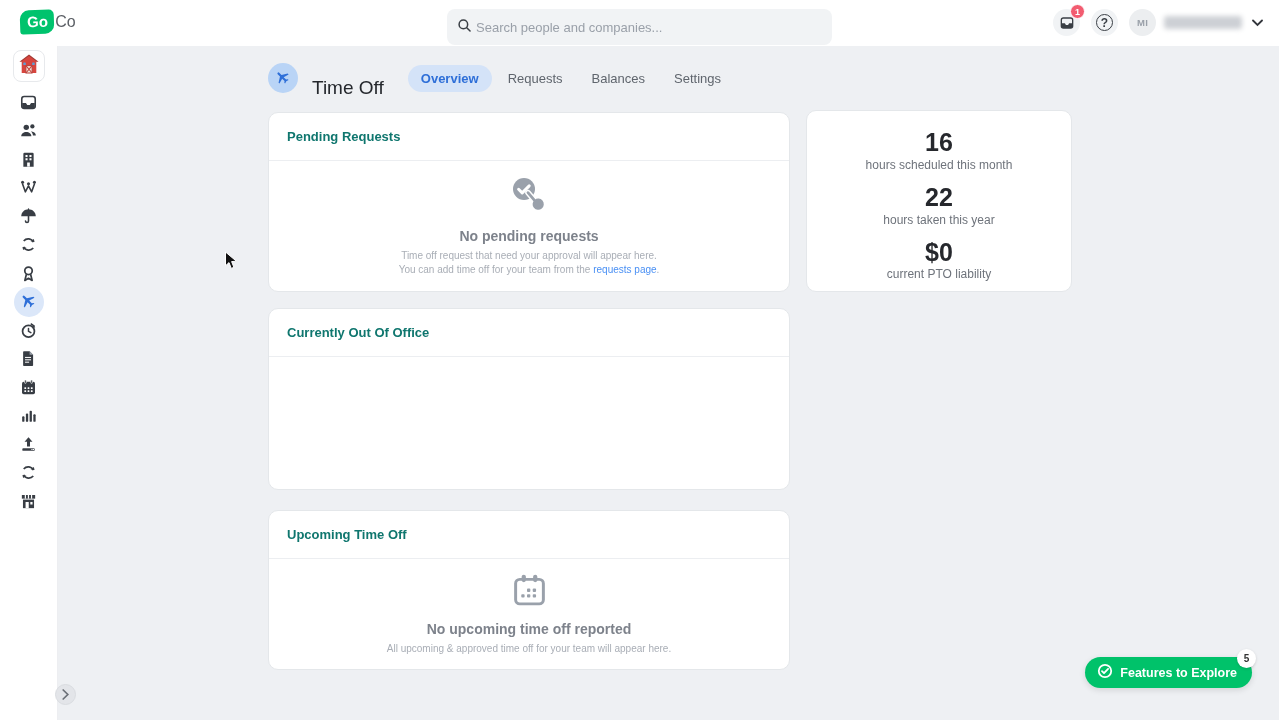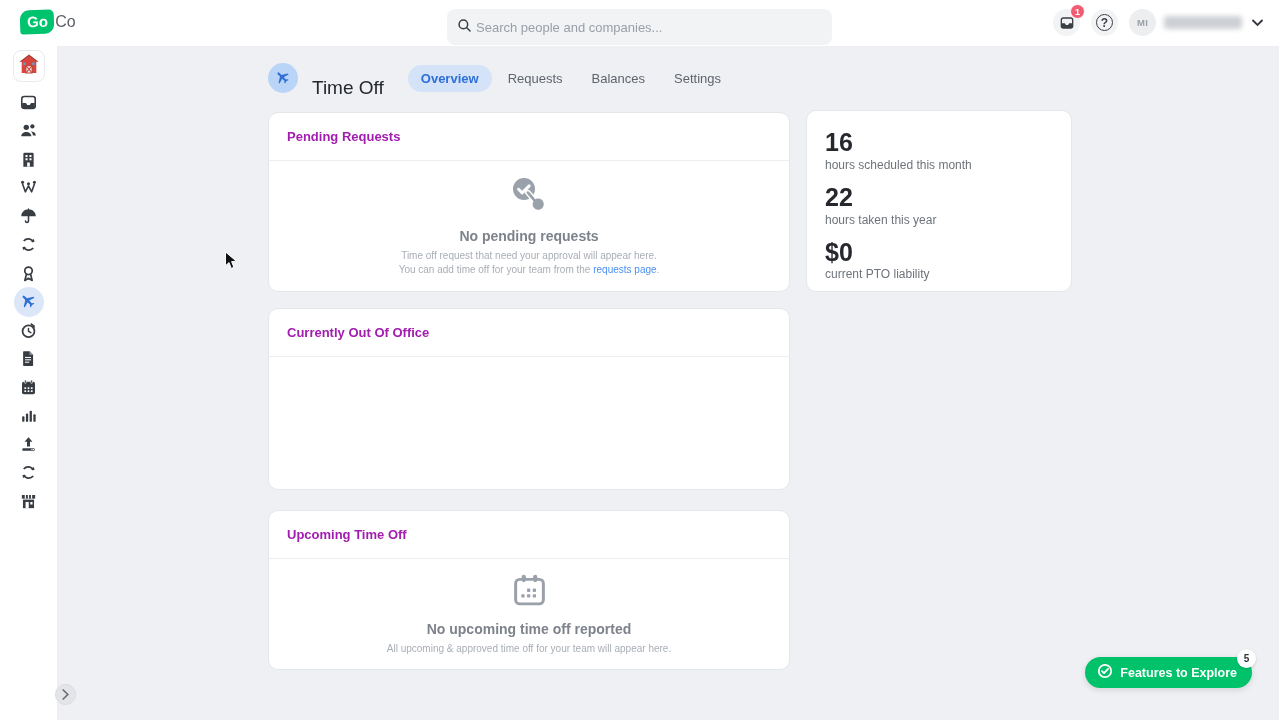--- a/index.html
+++ b/index.html
@@ -92,35 +92,35 @@
     height:27px; padding:0 13px; border-radius:14px; display:flex; align-items:center;
     font-size:13px; color:#5f656d; cursor:pointer;
   }
   .tab.active { background:#d4e3f8; color:#2e6fd8; font-weight:bold; }
   
   .card {
     position:absolute; background:#fff; border:1px solid #e4e7ea; border-radius:10px;
   }
   .card-header {
     height:48px; display:flex; align-items:center; padding:0 18px;
-    border-bottom:1px solid #eceef1; font-size:13px; font-weight:bold; color:#a21caf;
+    border-bottom:1px solid #eceef1; font-size:13px; font-weight:bold; color:#0f766e;
   }
   .card-body {
     display:flex; flex-direction:column; align-items:center; justify-content:center;
     text-align:center; height:calc(100% - 48px); padding:0 16px;
   }
   #card-pending { left:268px; top:112px; width:522px; height:180px; }
   #card-ooo { left:268px; top:308px; width:522px; height:182px; }
   #card-upcoming { left:268px; top:510px; width:522px; height:160px; }
   .empty-title { font-size:14px; font-weight:bold; color:#7d828b; margin-top:9px; }
   .empty-desc { font-size:10px; color:#a9aeb6; line-height:1.45; margin-top:5px; }
   .empty-desc a { color:#4a90f4; text-decoration:none; }
   
   #card-stats { left:806px; top:110px; width:266px; height:182px; padding:17px 18px; }
-  .stat { margin-bottom:11px; }
+  .stat { margin-bottom:11px;text-align:center; }
   .stat-value { font-size:25px; font-weight:bold; color:#26282d; line-height:1.15; }
   .stat-label { font-size:12px; color:#6e737b; margin-top:1px; }
   
   .features-btn {
     position:absolute; right:27px; bottom:32px; height:31px;
     background:#00c26a; border-radius:16px; display:flex; align-items:center;
     padding:0 15px 0 12px; gap:7px; color:#fff; font-weight:bold; font-size:12.5px;
     cursor:pointer; z-index:30; box-shadow:0 2px 6px rgba(0,0,0,.12);
   }
   .features-badge {

